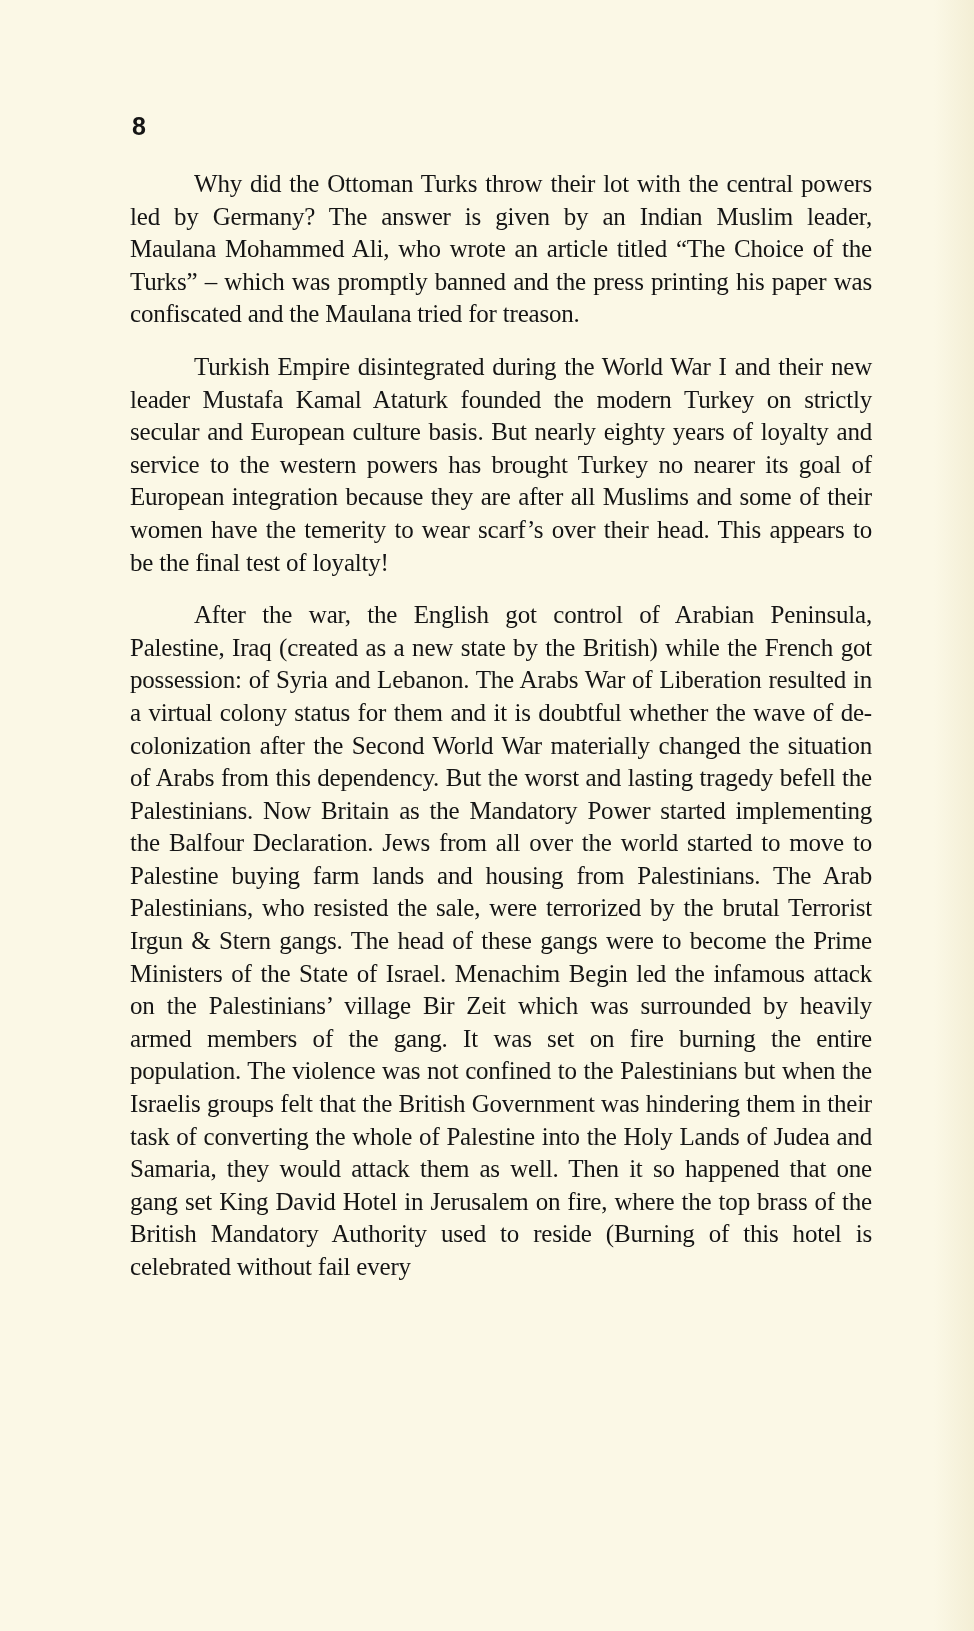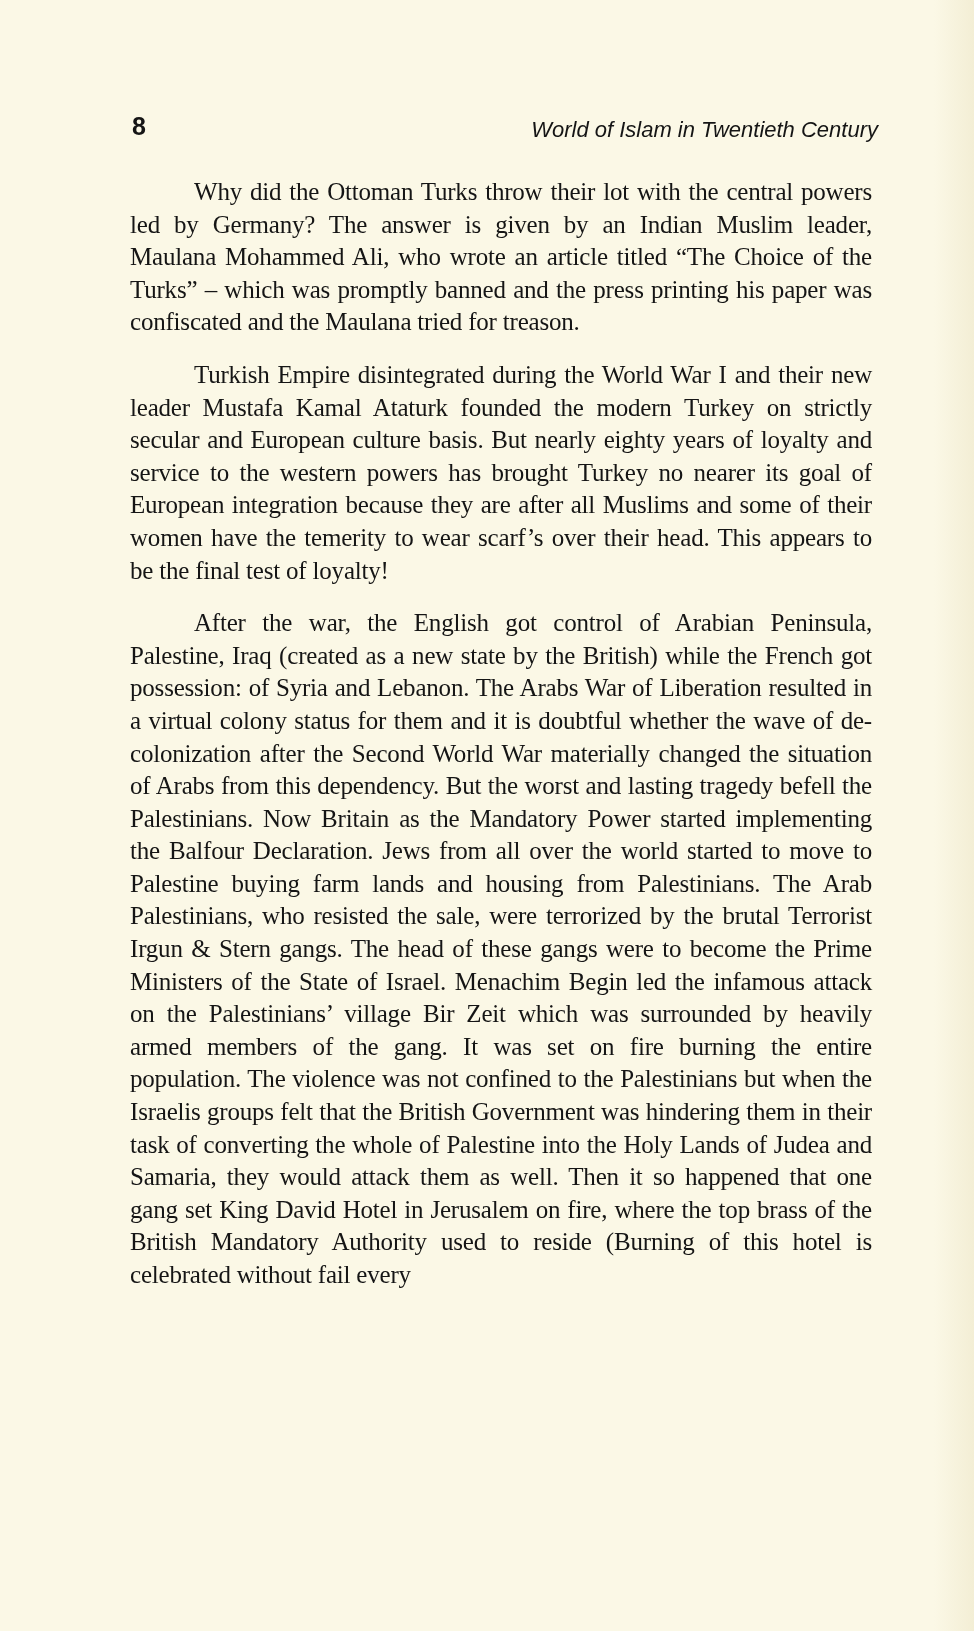--- a/index.html
+++ b/index.html
@@ -25,35 +25,34 @@
   }
   .running-head {
     position: absolute; right: 0; top: 5px;
     font-family: "Liberation Sans", sans-serif;
     font-style: italic; font-size: 22px;
   }
   .body-text {
     position: absolute; top: 168px; left: 130px; width: 742px;
   }
   .para {
-    margin: 8px 0 20px 0;
+    margin: 0 0 20px 0;
     font-size: 25px;
     line-height: 32.6px;
     text-align: justify;
     text-indent: 64px;
     letter-spacing: -0.2px;
   }
 </style>
 </head>
 <body>
 
 <div class="page-edge"></div>
 
 <div class="header">
   <span class="page-number">8</span>
-  <span class="running-head">World of Islam in Twentieth Century</span>
 </div>
 
 <div class="body-text">
   <p class="para">Why did the Ottoman Turks throw their lot with the central powers led by Germany? The answer is given by an Indian Muslim leader, Maulana Mohammed Ali, who wrote an article titled “The Choice of the Turks” – which was promptly banned and the press printing his paper was confiscated and the Maulana tried for treason.</p>
   <p class="para">Turkish Empire disintegrated during the World War I and their new leader Mustafa Kamal Ataturk founded the modern Turkey on strictly secular and European culture basis.  But nearly eighty years of loyalty and service to the western powers has brought Turkey no nearer its goal of European integration because they are after all Muslims and some of their women have the temerity to wear scarf’s over their head.  This appears to be the final test of loyalty!</p>
   <p class="para">After the war, the English got control of Arabian Peninsula, Palestine, Iraq (created as a new state by the British) while the French got possession: of Syria and Lebanon.  The Arabs War of Liberation resulted in a virtual colony status for them and it is doubtful whether the wave of de-colonization after the Second World War materially changed the situation of Arabs from this dependency.  But the worst and lasting tragedy befell the Palestinians.  Now Britain as the  Mandatory Power started implementing the Balfour  Declaration.  Jews from all over the world started to move to Palestine buying farm lands and housing from Palestinians.  The Arab Palestinians, who resisted the sale, were terrorized by the brutal Terrorist Irgun &amp; Stern gangs.  The head of these gangs were to become the Prime Ministers of the State of Israel.  Menachim Begin led the infamous attack on the Palestinians’ village Bir Zeit which was surrounded by heavily armed members of the gang.  It was set on fire burning the entire population.  The violence was not confined to the Palestinians but when the Israelis groups felt that the British Government was hindering them in their task of converting the whole of Palestine into the Holy Lands of Judea and Samaria, they would attack them as well.  Then it so happened that one gang set King David Hotel in Jerusalem on fire, where the top brass of the British Mandatory Authority used to reside (Burning of this hotel is celebrated without fail every</p>
 </div>
 
 </body></html>

